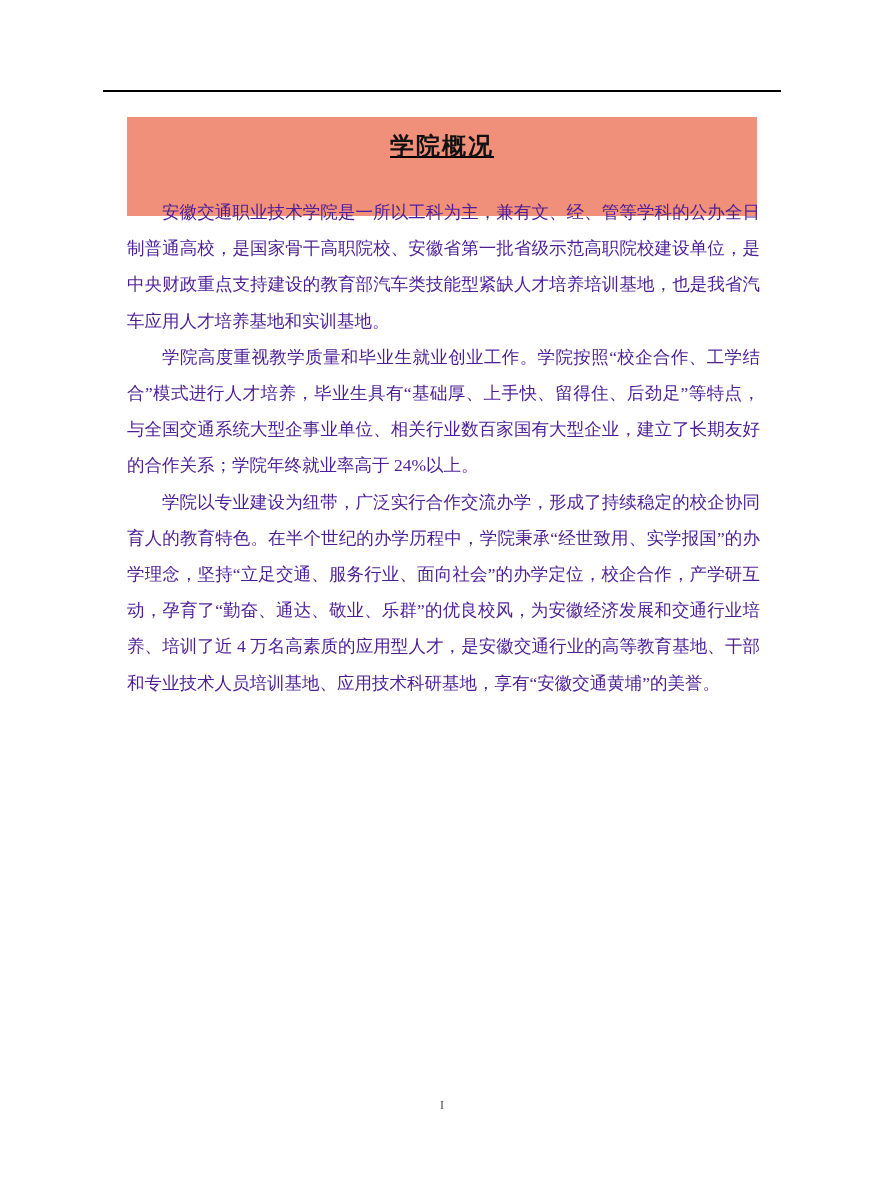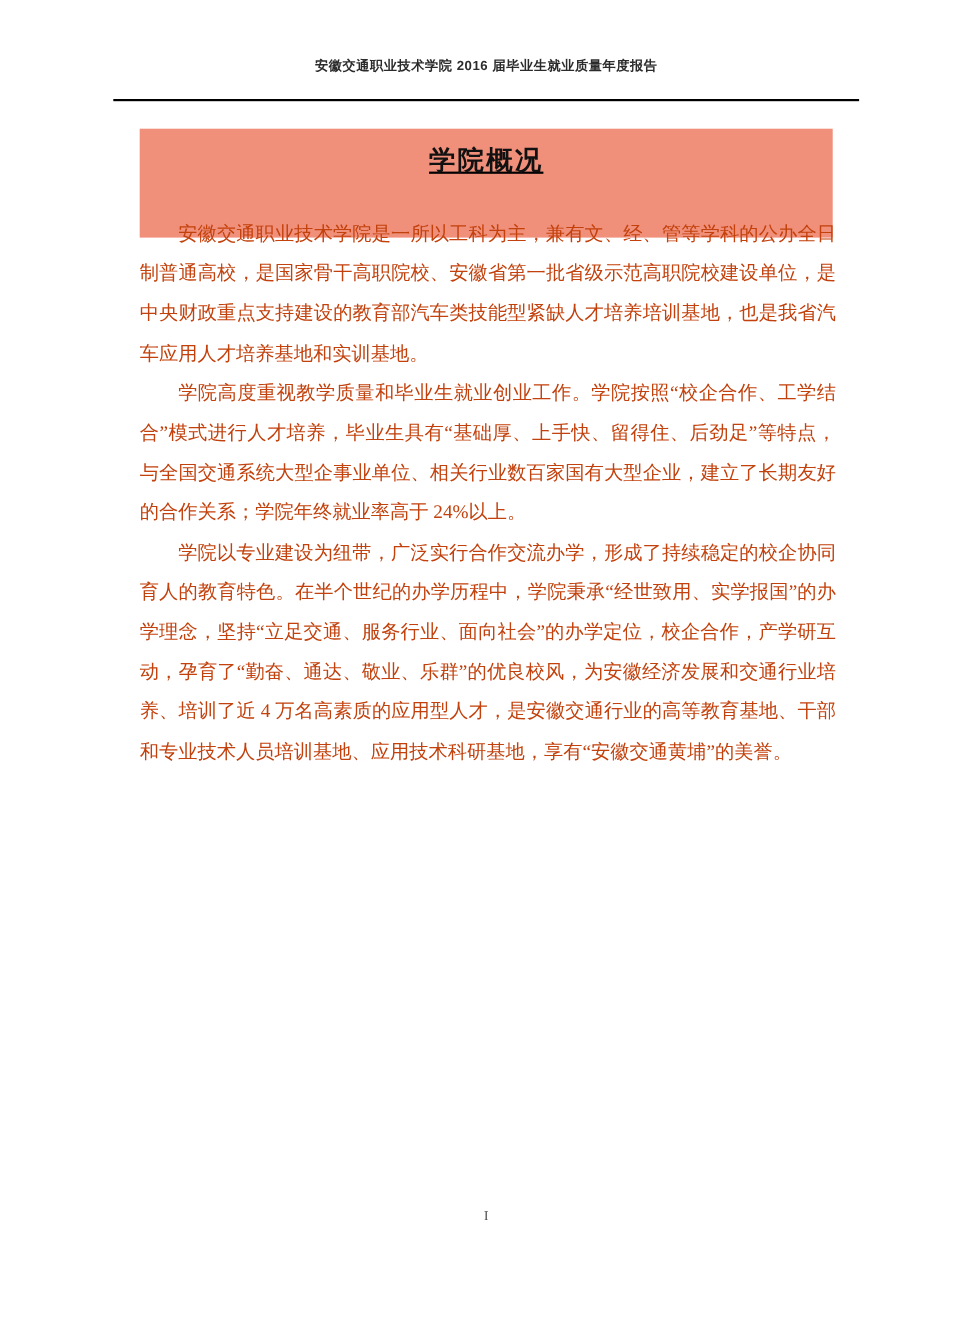--- a/index.html
+++ b/index.html
@@ -49,21 +49,21 @@
     color: #111111;
     letter-spacing: 2px;
   }
   .doc-body {
     position: absolute;
     top: 194px;
     left: 127px;
     width: 633px;
     font-size: 17.5px;
     line-height: 36.2px;
-    color: #c2410c;
+    color: #4c1d95;
     text-align: justify;
   }
   .doc-body p {
     margin: 0;
     padding: 0;
     text-indent: 2em;
     text-justify: inter-ideograph;
   }
   .page-number {
     position: absolute;
@@ -73,21 +73,20 @@
     text-align: center;
     font-size: 12px;
     color: #4a4a4a;
   }
 </style>
 </head>
 <body>
 
 <div class="page">
 
-  <div class="doc-header">安徽交通职业技术学院 2016 届毕业生就业质量年度报告</div>
 
   <div class="header-rule"></div>
 
   <div class="section-banner">
     <div class="banner-title">学院概况</div>
   </div>
 
   <div class="doc-body">
     <p>安徽交通职业技术学院是一所以工科为主，兼有文、经、管等学科的公办全日制普通高校，是国家骨干高职院校、安徽省第一批省级示范高职院校建设单位，是中央财政重点支持建设的教育部汽车类技能型紧缺人才培养培训基地，也是我省汽车应用人才培养基地和实训基地。</p>
     <p>学院高度重视教学质量和毕业生就业创业工作。学院按照“校企合作、工学结合”模式进行人才培养，毕业生具有“基础厚、上手快、留得住、后劲足”等特点，与全国交通系统大型企事业单位、相关行业数百家国有大型企业，建立了长期友好的合作关系；学院年终就业率高于 24%以上。</p>

